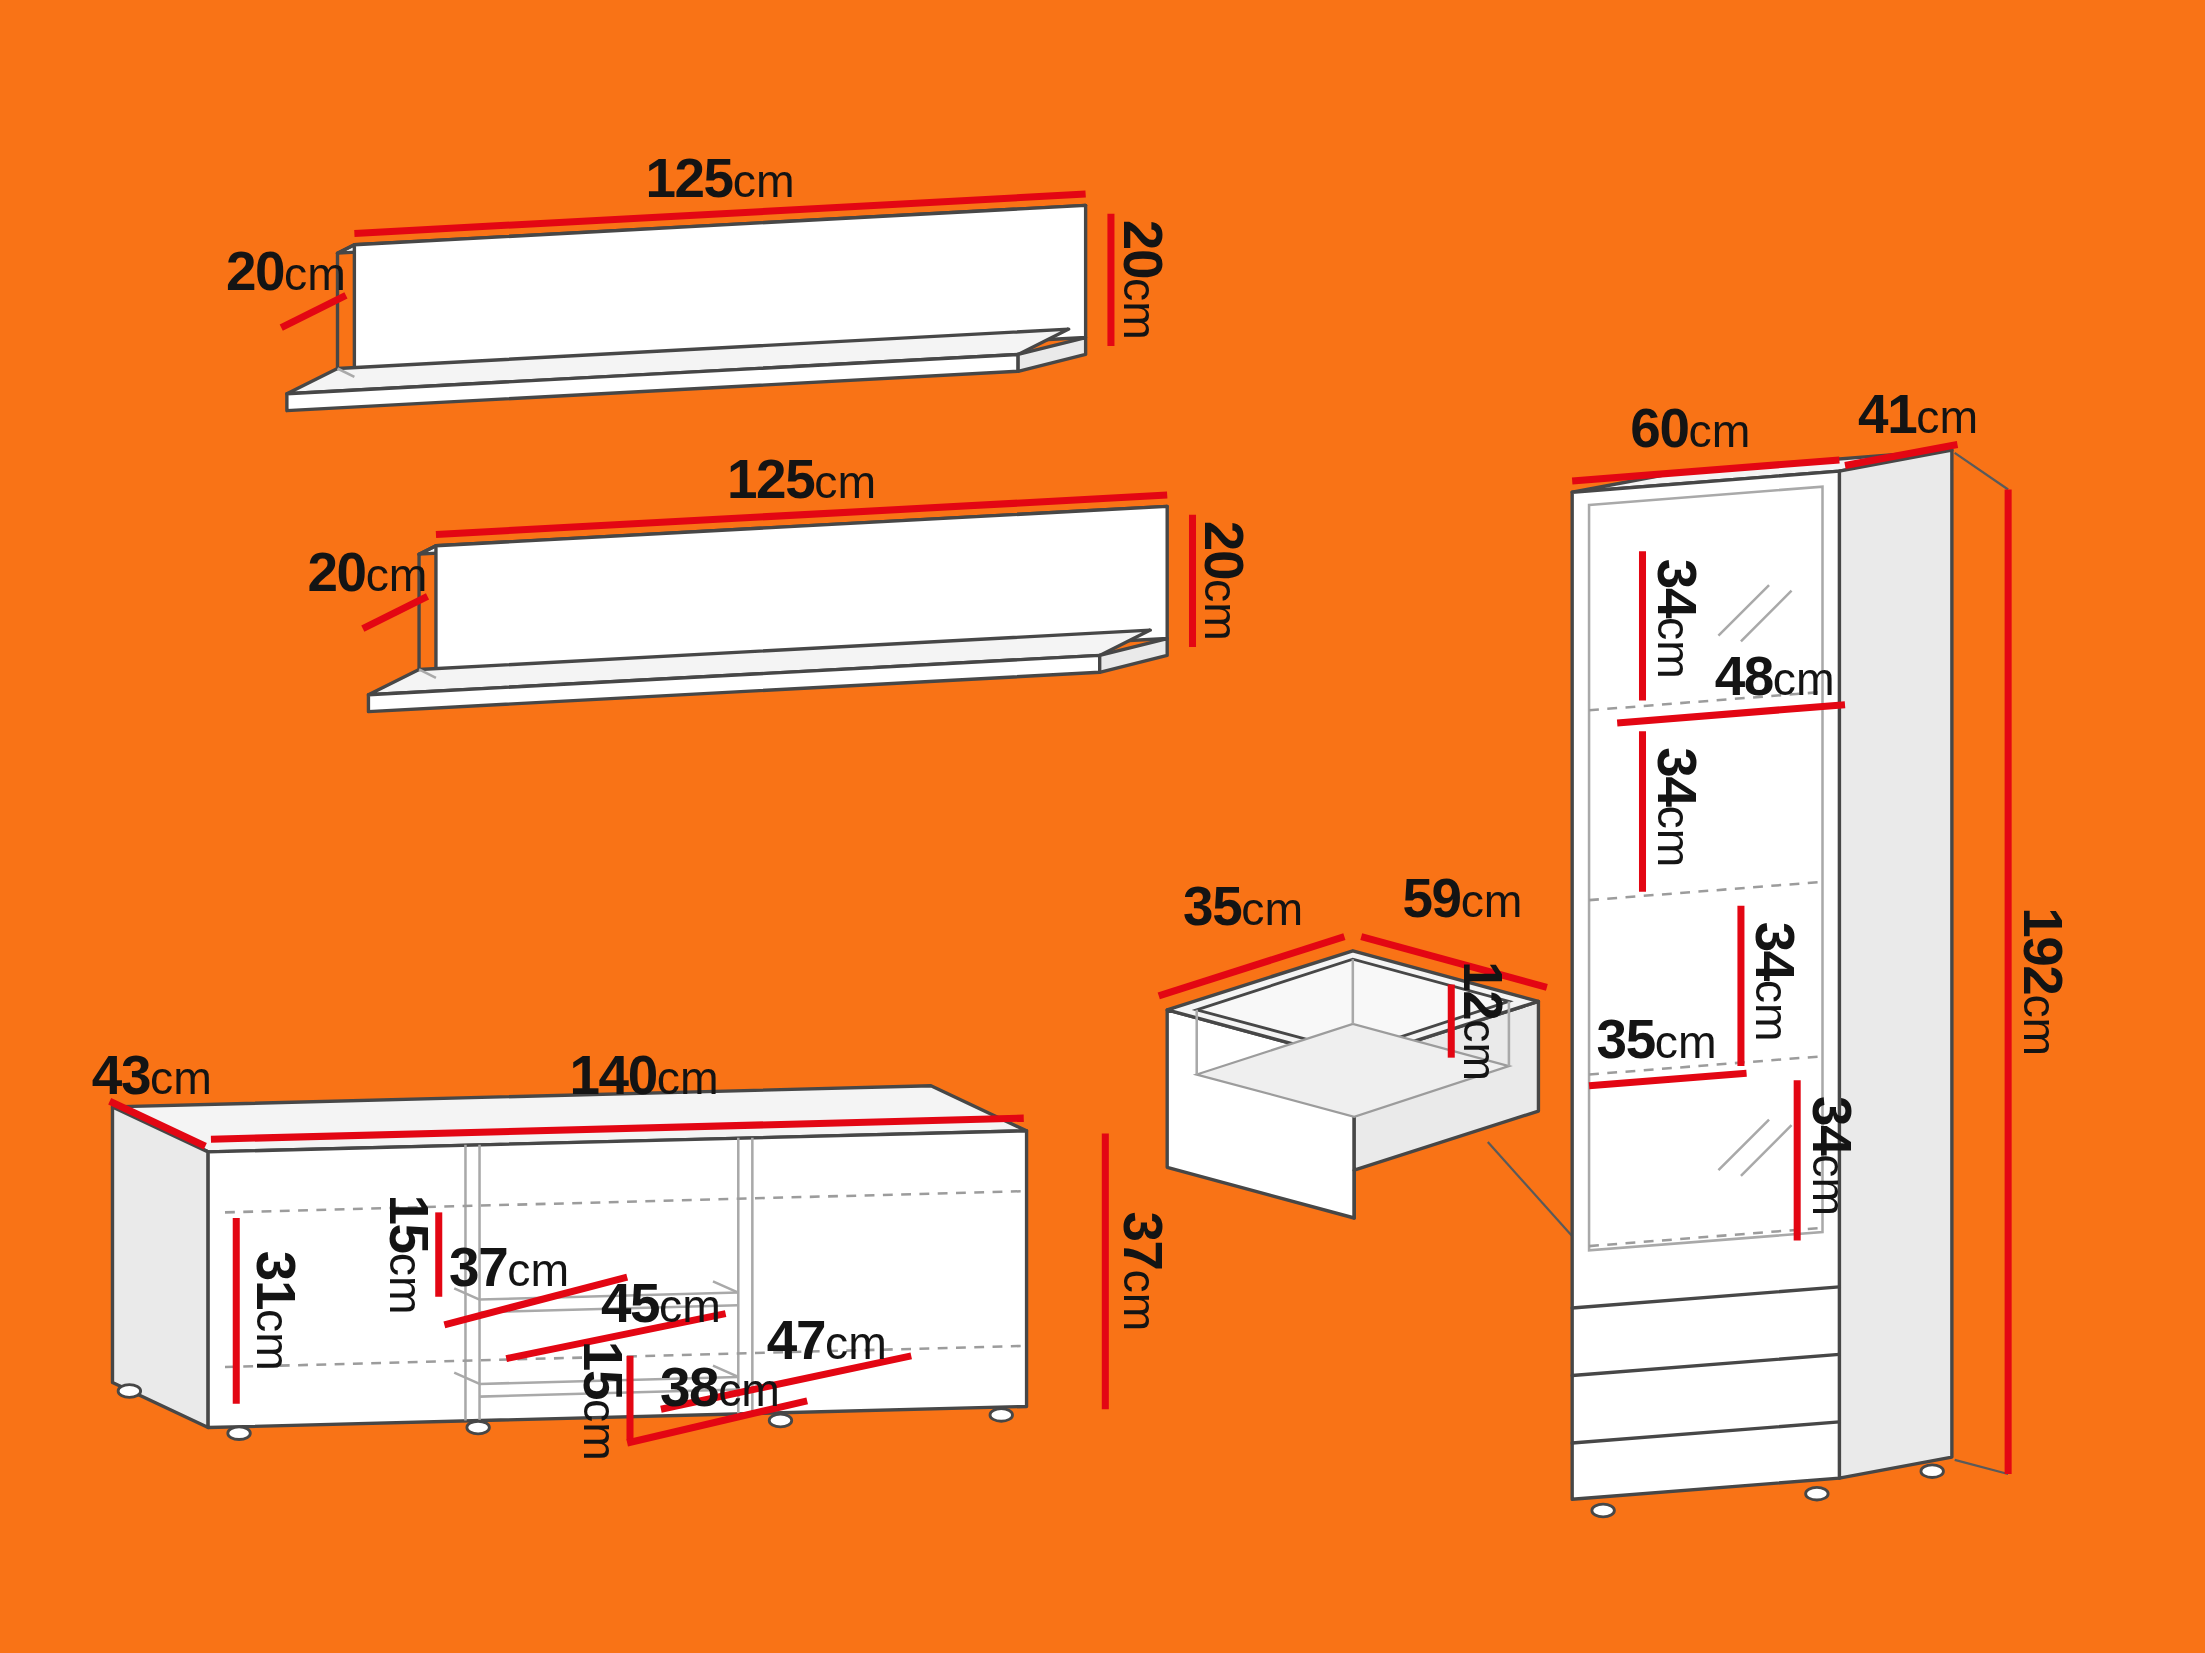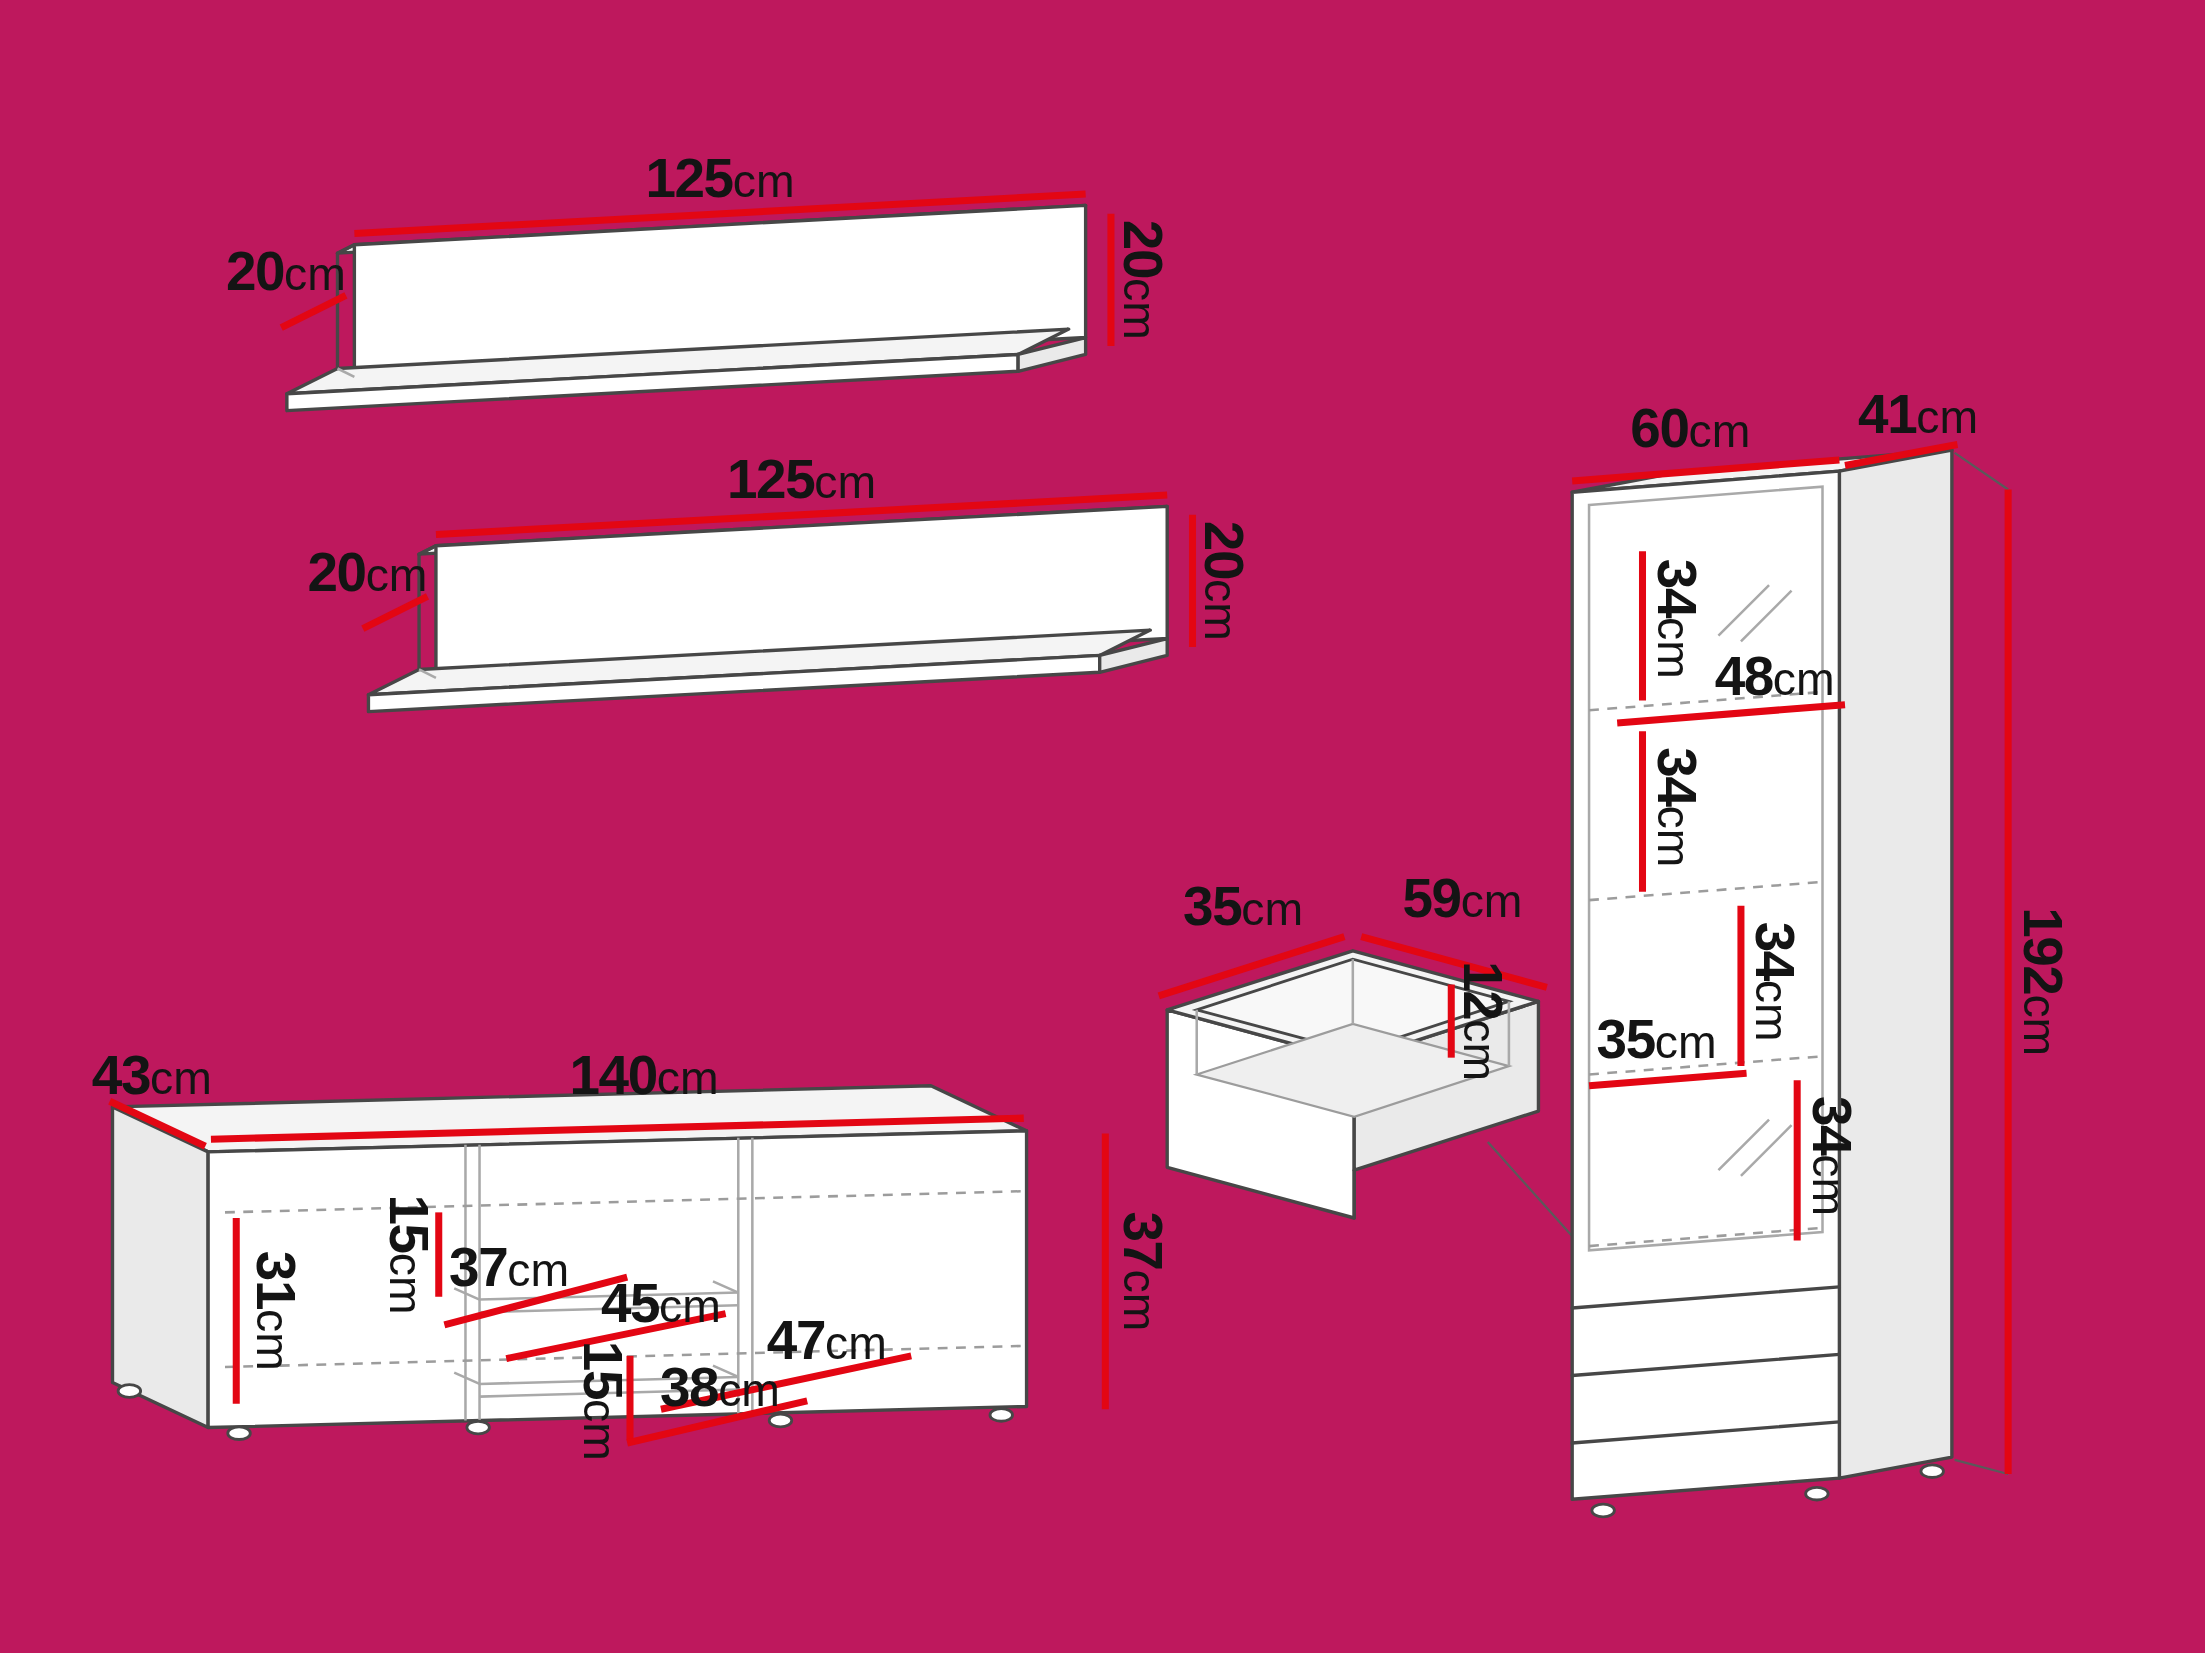--- a/index.html
+++ b/index.html
@@ -1,16 +1,16 @@
 <!DOCTYPE html>
 <html style="font-size:13px"><head>
 <meta charset="utf-8">
 <style>
   html,body{margin:0;padding:0;background:#ffffff;}
-  .stage{position:relative;width:2205px;height:1654px;background:#be185d;overflow:hidden;}
+  .stage{position:relative;width:2205px;height:1654px;background:#f97316;overflow:hidden;}
   svg{display:block;}
   text{fill:#141414;font-family:"Liberation Sans",sans-serif;}
   .val{font-weight:700;font-size:39px;letter-spacing:-1px;}
   .unit{font-weight:400;font-size:33px;}
   .outline{fill:#ffffff;stroke:#474747;stroke-width:2.4;stroke-linejoin:round;}
   .face-light{fill:#f4f4f4;stroke:#474747;stroke-width:2.4;stroke-linejoin:round;}
   .face-mid{fill:#eaeaea;stroke:#474747;stroke-width:2.4;stroke-linejoin:round;}
   .edge{fill:none;stroke:#474747;stroke-width:2.4;stroke-linecap:round;}
   .inner{fill:none;stroke:#a9a9a9;stroke-width:1.8;}
   .dashed{fill:none;stroke:#9c9c9c;stroke-width:1.8;stroke-dasharray:7 6;}

